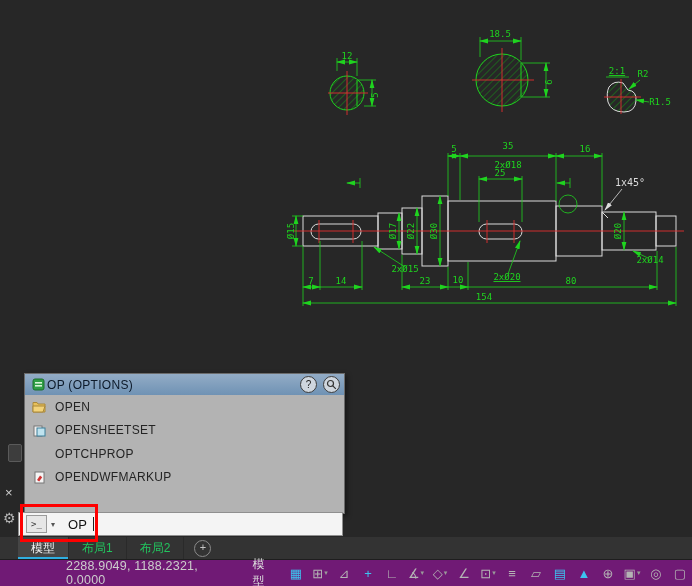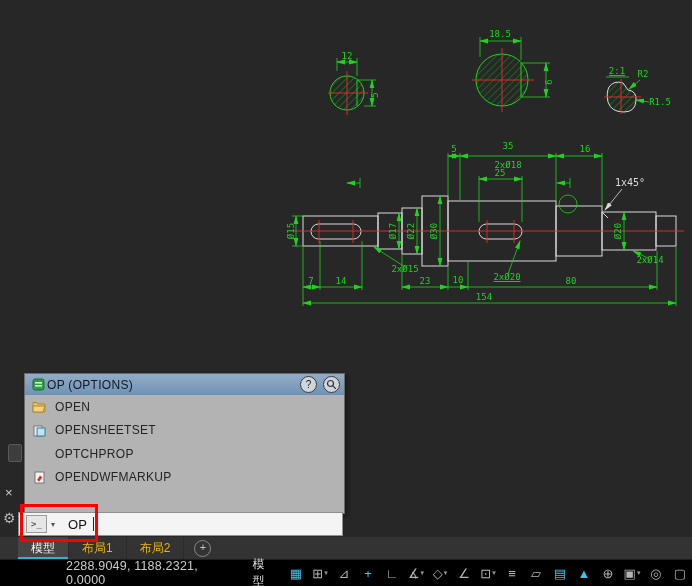--- a/index.html
+++ b/index.html
@@ -39,27 +39,27 @@
     display:flex;align-items:center;justify-content:center;}
   .cmd-caret{font-size:8px;color:#555;}
   .cmd-value{margin-left:9px;font-size:13px;color:#111;font-family:"Liberation Sans",sans-serif;}
   .cmd-cursor{width:1px;height:14px;background:#222;margin-left:2px;}
   
   .highlight-box{position:absolute;left:20px;top:504px;width:72px;height:32px;
     border:3px solid #ff0000;z-index:6;pointer-events:none;}
   
   .tabbar{position:absolute;left:0;top:537px;width:692px;height:22px;background:#333333;
     display:flex;align-items:stretch;padding-left:18px;box-sizing:border-box;z-index:3;}
-  .tab{display:flex;align-items:center;padding:0 13px;font-size:12px;color:#eab308;
+  .tab{display:flex;align-items:center;padding:0 13px;font-size:12px;color:#22c55e;
     border-right:1px solid #2a2a2a;cursor:default;}
   .tab.active{background:#454545;color:#f0f0f0;box-shadow:inset 0 -2px 0 #2faee0;}
   .tab-add{width:15px;height:15px;margin:3px 0 0 10px;border:1px solid #8a8a8a;border-radius:50%;
     color:#c5c5c5;font-size:11px;line-height:13px;text-align:center;}
   
-  .statusbar{position:absolute;left:0;top:559px;width:692px;height:27px;background:#000000;
+  .statusbar{position:absolute;left:0;top:559px;width:692px;height:27px;background:#701a75;
     border-top:1px solid #1e1e1e;display:flex;align-items:center;box-sizing:border-box;z-index:3;}
   .coords{margin-left:58px;color:#cccccc;font-size:12.5px;letter-spacing:.2px;padding:0 8px;}
   .model-btn{color:#dddddd;font-size:12px;padding:0 8px;height:22px;display:flex;align-items:center;}
   #status-icons{display:flex;align-items:center;height:100%;}
   .sb-icon{min-width:22px;height:22px;display:flex;align-items:center;justify-content:center;
     color:#b4b4b4;font-size:13px;padding:0 1px;border-radius:2px;}
   .sb-icon.active{color:#3cc3f0;}
   .sb-glyph{display:inline-block;}
   .sb-caret{font-size:7px;color:#9a9a9a;margin-left:1px;align-self:center;}
 </style>

